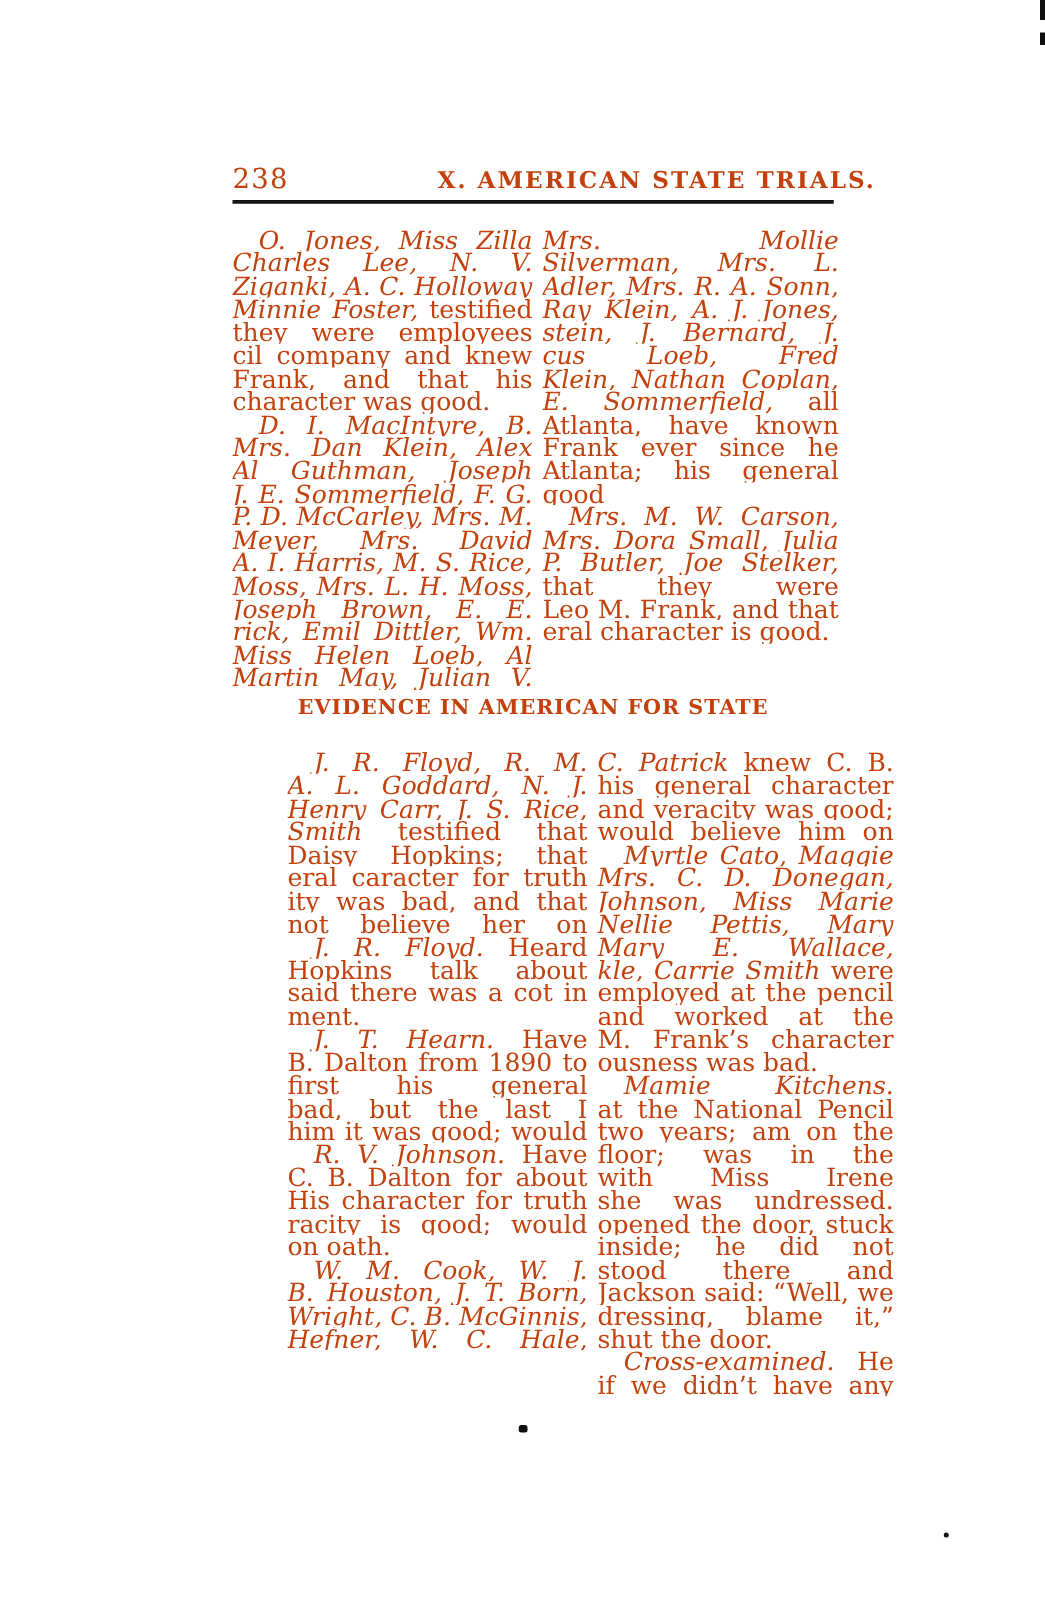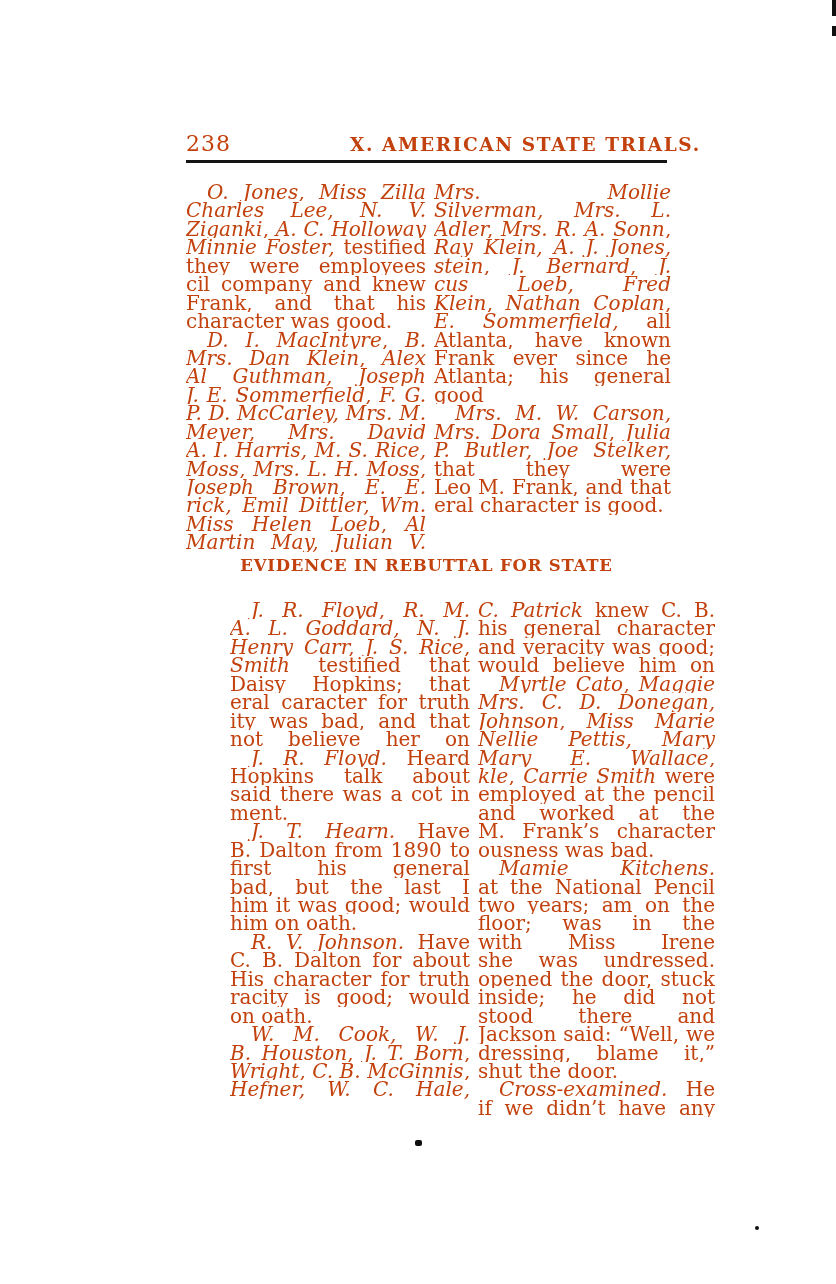--- a/index.html
+++ b/index.html
@@ -107,21 +107,21 @@
           <div class="line indent"><i>Mrs. M. W. Carson, Mary Pirk,</i></div>
           <div class="line"><i>Mrs. Dora Small, Julia Fuss, R.</i></div>
           <div class="line"><i>P. Butler, Joe Stelker,</i><span> testified</span></div>
           <div class="line"><span>that they were employees of the</span></div>
           <div class="line"><span>Leo M. Frank, and that his gen-</span></div>
           <div class="line last"><span>eral character is good.</span></div>
         </div>
       </div>
   </div>
 
-  <div class="sechead">EVIDENCE IN REBUTTAL FOR STATE</div>
+  <div class="sechead">EVIDENCE IN AMERICAN FOR STATE</div>
 
   <div class="cols lower">
     <div class="col left">
         <div>
           <div class="line indent"><i>J. R. Floyd, R. M. Goddard,</i></div>
           <div class="line"><i>A. L. Goddard, N. J. Ballard,</i></div>
           <div class="line"><i>Henry Carr, J. S. Rice, Lem</i></div>
           <div class="line"><i>Smith</i><span> testified that they knew</span></div>
           <div class="line"><span>Daisy Hopkins; that her gen-</span></div>
           <div class="line"><span>eral caracter for truth and verac-</span></div>
@@ -133,21 +133,20 @@
           <div class="line"><span>Hopkins talk about Frank and</span></div>
           <div class="line"><span>said there was a cot in the base-</span></div>
           <div class="line last"><span>ment.</span></div>
         </div>
         <div>
           <div class="line indent"><i>J. T. Hearn.</i><span> Have known C.</span></div>
           <div class="line"><span>B. Dalton from 1890 to 1904; at</span></div>
           <div class="line"><span>first his general character was</span></div>
           <div class="line"><span>bad, but the last I knowed of</span></div>
           <div class="line"><span>him it was good; would believe</span></div>
-          <div class="line last"><span>him on oath.</span></div>
         </div>
         <div>
           <div class="line indent"><i>R. V. Johnson.</i><span> Have known</span></div>
           <div class="line"><span>C. B. Dalton for about 20 years.</span></div>
           <div class="line"><span>His character for truth and ve-</span></div>
           <div class="line"><span>racity is good; would believe him</span></div>
           <div class="line last"><span>on oath.</span></div>
         </div>
         <div>
           <div class="line indent"><i>W. M. Cook, W. J. Elder, A.</i></div>

